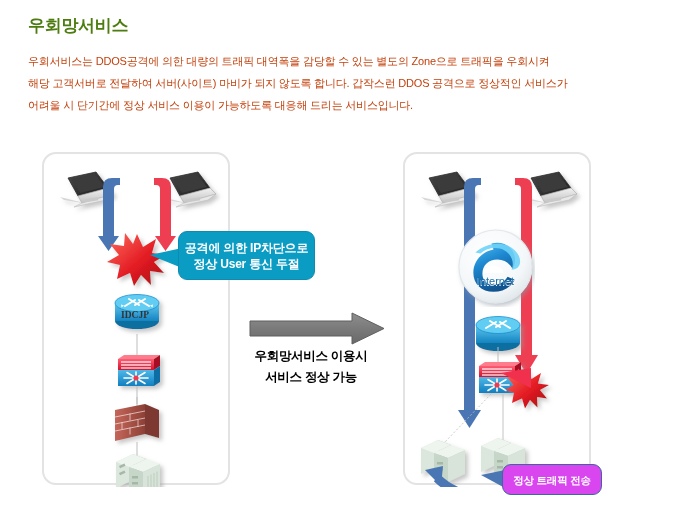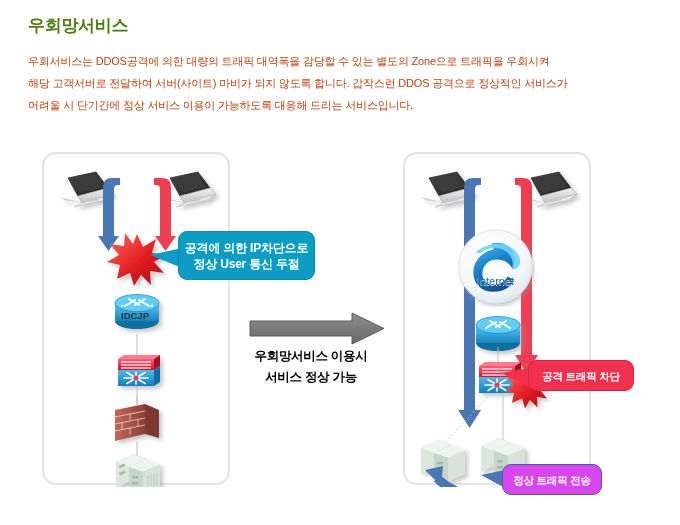--- a/index.html
+++ b/index.html
@@ -30,21 +30,21 @@
     position:absolute;
     border:2px solid #e3e3e3;
     border-radius:14px;
     background:#ffffff;
     box-sizing:border-box;
   }
   #panel-left{left:42px;top:152px;width:188px;height:333px;}
   #panel-right{left:403px;top:152px;width:188px;height:333px;}
   .lbl{
     position:absolute;font-size:9.5px;font-weight:bold;color:#333;
-    text-align:center;white-space:nowrap;
+    text-align:center;white-space:nowrap;font-family:Liberation Serif, serif;
   }
 
   
   .callout{
     position:absolute;
     border-radius:9px;
     color:#ffffff;
     font-weight:bold;
     font-size:11px;
     line-height:16px;
@@ -459,22 +459,19 @@
 
     <g transform="translate(40,33) scale(1.02)">
       <path d="M-4,-17 C7,-20 17,-14 19,-4 C20,1 19,5 17,8 C14,3 9,-1 2,-1 C-7,-1 -13,5 -13,13 C-13,19 -9,24 -2,24 C4,24 9,21 12,16 L19,19 C15,27 7,31 -2,31 C-14,31 -22,23 -22,12 C-22,0 -13,-9 -2,-11 Z" fill="url(#ieBlue)"></path>
       <path d="M-2,5 C3,5 7,8 8,12 L-12,12 C-11,8 -7,5 -2,5 Z" fill="#ffffff" opacity="0.95"></path>
       <path d="M-20,-8 C-11,-16 2,-19 12,-15 C21,-11 26,-3 24,4 C23,7 20,9 16,9 C19,2 16,-6 9,-10 C2,-14 -8,-13 -15,-7 Z" fill="#6fd3f8" opacity="0.9"></path>
     </g>
   </svg>
   <div id="internet-label">Internet</div>
 
   <div class="callout-tail" id="tail-attack-block"></div>
-  <div class="callout" id="callout-attack-block">
-    <span class="txt">공격 트래픽 차단</span>
-  </div>
 
   <div class="callout-tail" id="tail-normal-traffic"></div>
   <div class="callout" id="callout-normal-traffic">
     <span class="txt">정상 트래픽 전송</span>
   </div>
 
 </div>
 
 </body></html>

